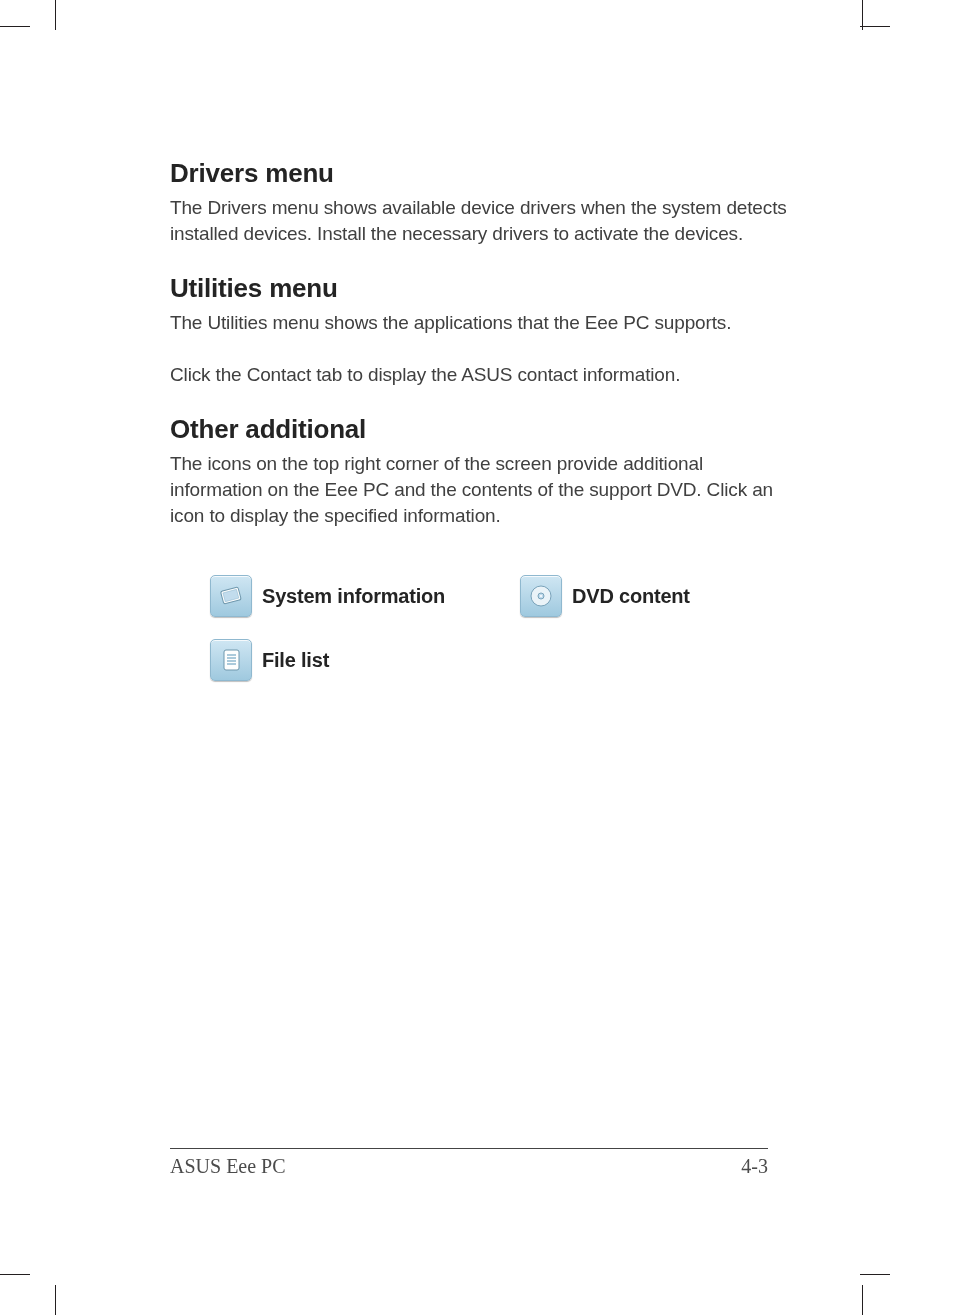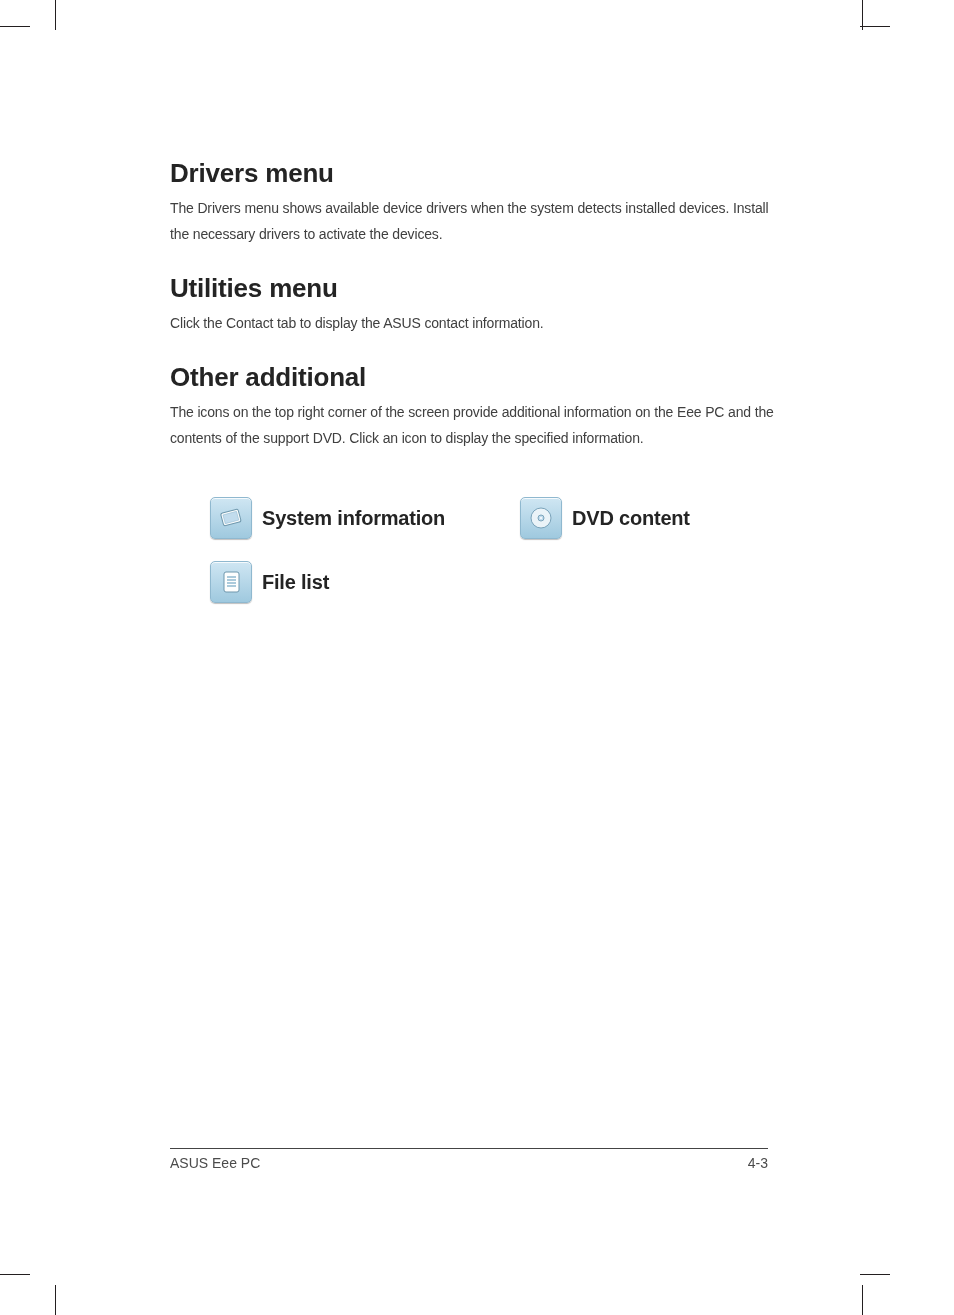--- a/index.html
+++ b/index.html
@@ -26,21 +26,21 @@
   }
 
   .section-heading {
     font-size: 26px;
     font-weight: 700;
     color: #242424;
     letter-spacing: -0.2px;
     margin-bottom: 6px;
   }
   .section-body {
-    font-size: 14px;
+    font-size: 19px;
     line-height: 26px;
     color: #404040;
     margin-bottom: 26px;
     letter-spacing: -0.15px;
   }
 
   .icon-grid {
     margin-top: 46px;
     display: grid;
     grid-template-columns: 300px 300px;
@@ -79,22 +79,23 @@
     top: 1148px;
   }
   .footer-rule {
     height: 1px;
     background: #444;
     margin-bottom: 6px;
   }
   .footer-row {
     display: flex;
     justify-content: space-between;
-    font-size: 14px;
+    font-size: 20px;
     color: #4b4b4b;
+    font-family: Liberation Serif, serif;
   }
 </style>
 </head>
 <body>
 
 <div class="page">
 
   <div class="crop-tl-h"></div>
   <div class="crop-tl-v"></div>
   <div class="crop-tr-h"></div>
@@ -103,20 +104,21 @@
   <div class="crop-bl-v"></div>
   <div class="crop-br-h"></div>
   <div class="crop-br-v"></div>
 
   <div class="content">
 
     <div class="section-heading">Drivers menu</div>
     <div class="section-body">The Drivers menu shows available device drivers when the system detects installed devices. Install the necessary drivers to activate the devices.</div>
 
     <div class="section-heading">Utilities menu</div>
+    <div class="section-body">The Utilities menu shows the applications that the Eee PC supports.</div>
 
     <div class="section-body">Click the Contact tab to display the ASUS contact information.</div>
 
     <div class="section-heading">Other additional</div>
     <div class="section-body">The icons on the top right corner of the screen provide additional information on the Eee PC and the contents of the support DVD. Click an icon to display the specified information.</div>
 
     <div class="icon-grid">
 
       <div class="icon-item">
         <div class="icon-box">

